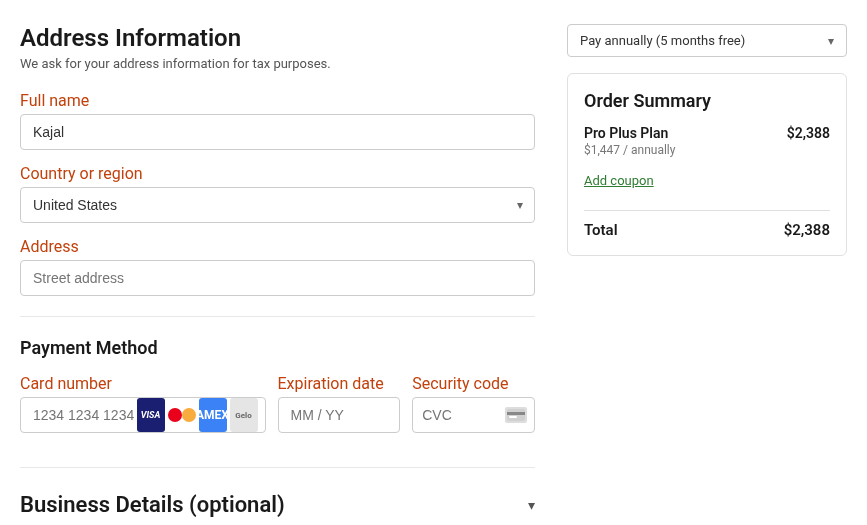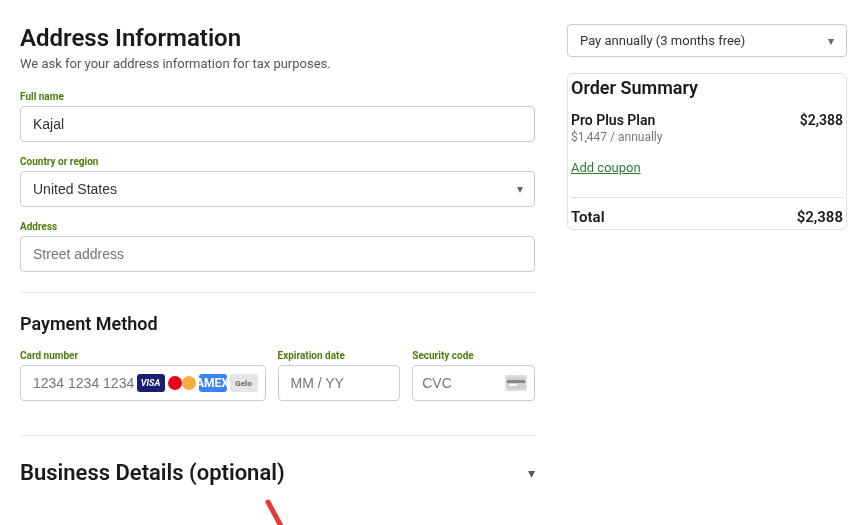--- a/index.html
+++ b/index.html
@@ -34,25 +34,24 @@
     }
     .section-subtitle {
       font-size: 13px;
       color: #555;
       margin-bottom: 20px;
     }
     .field-group {
       margin-bottom: 14px;
     }
     .field-label {
-      font-size: 10px;
-      color: #4d7c0f;
+      font-size: 16px;
+      color: #c2410c;
       margin-bottom: 4px;
       display: block;
-      font-weight: bold;
     }
     .text-input {
       width: 100%;
       padding: 9px 12px;
       border: 1px solid #ccc;
       border-radius: 4px;
       font-size: 14px;
       color: #333;
       outline: none;
     }
@@ -116,21 +115,21 @@
       position: absolute;
       right: 8px;
       top: 50%;
       transform: translateY(-50%);
       display: flex;
       gap: 3px;
       align-items: center;
     }
     .card-icon {
       width: 28px;
-      height: 18px;
+      height: 34px;
       border-radius: 3px;
       display: flex;
       align-items: center;
       justify-content: center;
       font-size: 7px;
       font-weight: bold;
     }
     .card-icon.visa {
       background: #1a1f71;
       color: #fff;
@@ -226,21 +225,21 @@
       font-size: 13px;
       color: #333;
     }
     .billing-dropdown-arrow {
       color: #666;
       font-size: 12px;
     }
     .order-summary-box {
       border: 1px solid #e0e0e0;
       border-radius: 6px;
-      padding: 3px;
+      padding: 16px;
     }
     .order-summary-title {
       font-size: 18px;
       font-weight: 600;
       color: #1a1a1a;
       margin-bottom: 14px;
     }
     .order-row {
       display: flex;
       justify-content: space-between;
@@ -386,21 +385,21 @@
           <polygon points="20,48 35,42 28,30" fill="#e53935"></polygon>
         </svg>
       </div>
     </div>
 
   </div>
 
   <div class="right-panel">
 
     <div class="billing-dropdown">
-      <span>Pay annually (3 months free)</span>
+      <span>Pay annually (5 months free)</span>
       <span class="billing-dropdown-arrow">▾</span>
     </div>
 
     <div class="order-summary-box">
       <h3 class="order-summary-title">Order Summary</h3>
 
       <div class="order-row">
         <div>
           <div class="plan-name">Pro Plus Plan</div>
           <div class="plan-billing">$1,447 / annually</div>

